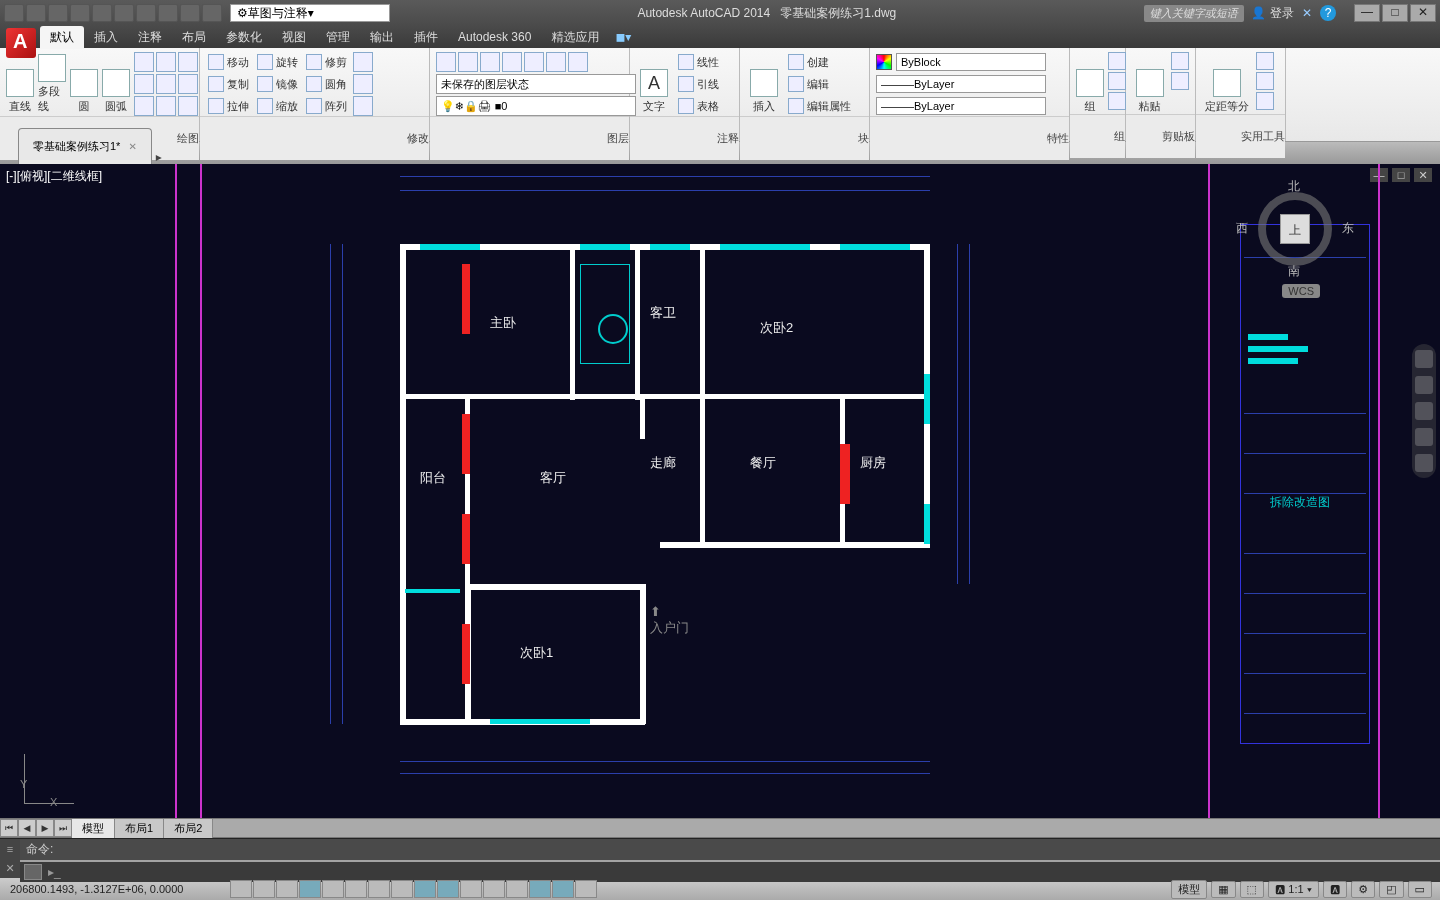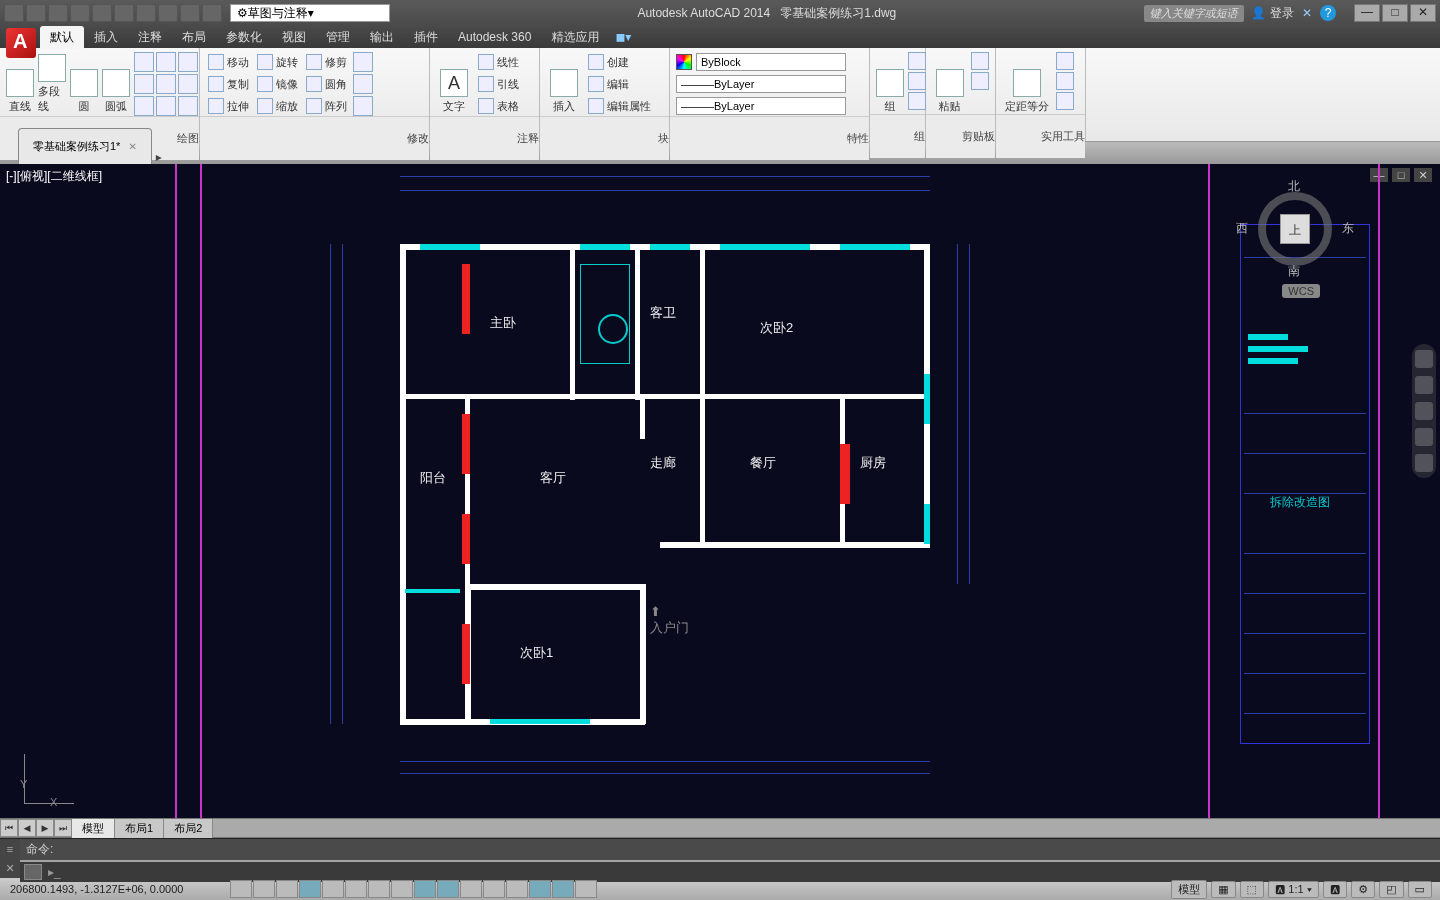--- a/index.html
+++ b/index.html
@@ -233,20 +233,36 @@
       </div>
       <div class="grid3" style="grid-template-columns:repeat(1,20px);">
         <div class="ic"></div>
           <div class="ic"></div>
           <div class="ic"></div>
       </div>
     </div>
     <div class="panel-title">修改</div>
   </div>
 
+  <div class="panel" style="width:200px;">
+    <div class="panel-body" style="flex-direction:column;gap:2px;">
+      <div style="display:flex;gap:2px;">
+        <div class="ic" style="width:20px;height:20px;background:#eef;border:1px solid #8ac;"></div>
+        <div class="ic" style="width:20px;height:20px;background:#eef;border:1px solid #8ac;"></div>
+        <div class="ic" style="width:20px;height:20px;background:#eef;border:1px solid #8ac;"></div>
+        <div class="ic" style="width:20px;height:20px;background:#eef;border:1px solid #8ac;"></div>
+        <div class="ic" style="width:20px;height:20px;background:#eef;border:1px solid #8ac;"></div>
+        <div class="ic" style="width:20px;height:20px;background:#eef;border:1px solid #8ac;"></div>
+        <div class="ic" style="width:20px;height:20px;background:#eef;border:1px solid #8ac;"></div>
+      </div>
+      <div class="layer-select">未保存的图层状态</div>
+      <div class="layer-select">💡❄🔒🖨 ■ <span>0</span></div>
+    </div>
+    <div class="panel-title">图层</div>
+  </div>
 
   <div class="panel" style="width:110px;">
     <div class="panel-body">
       <div class="big-btn">
           <div class="ic" style="font-size:18px;text-align:center;line-height:26px;">A</div>
           <span>文字</span>
         </div>
       <div class="col">
         <div class="small-btn">
             <div class="ic"></div>

